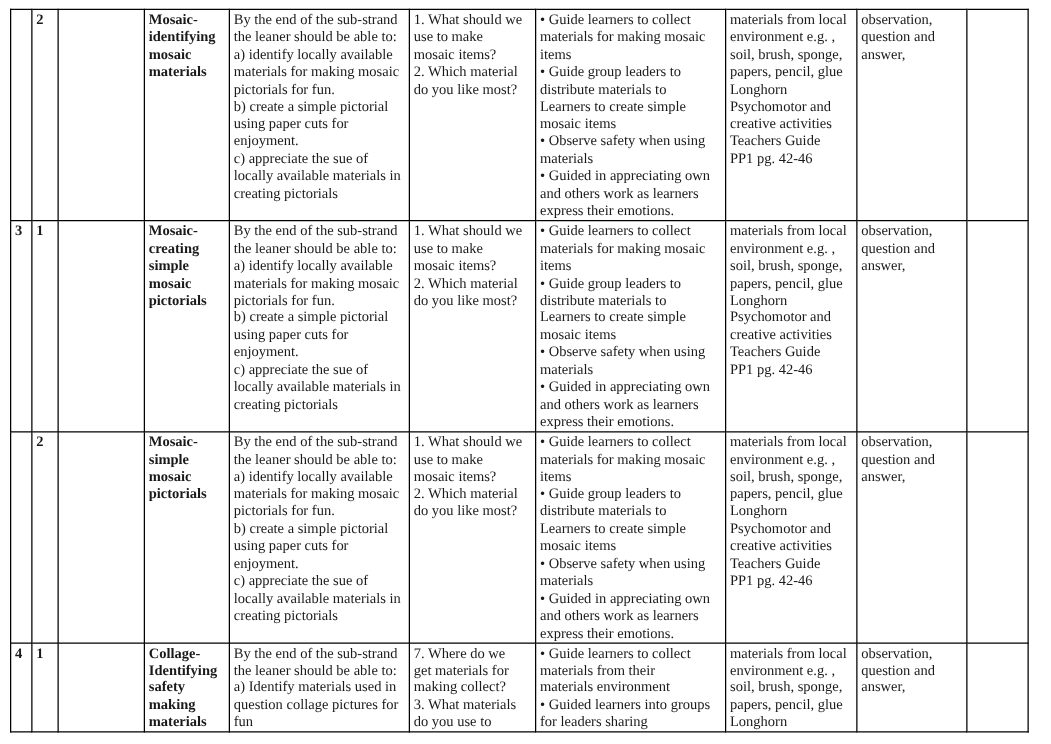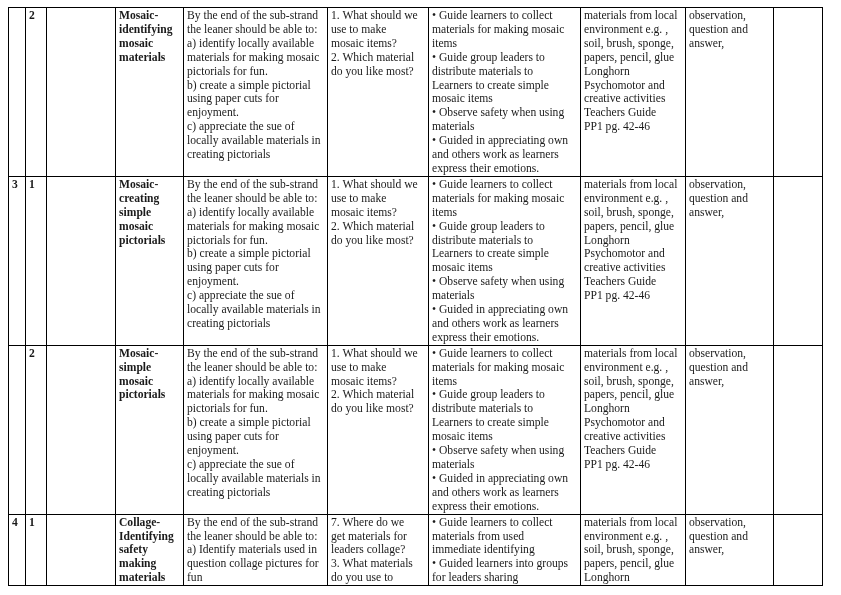--- a/index.html
+++ b/index.html
@@ -251,28 +251,28 @@
       <td>
           <span class="line">By the end of the sub-strand</span>
           <span class="line">the leaner should be able to:</span>
           <span class="line">a) Identify materials used in</span>
           <span class="line">question collage pictures for</span>
           <span class="line">fun</span>
         </td>
       <td>
           <span class="line">7. Where do we</span>
           <span class="line">get materials for</span>
-          <span class="line">leaders collage?</span>
+          <span class="line">making collect?</span>
           <span class="line">3. What materials</span>
           <span class="line">do you use to</span>
         </td>
       <td>
           <span class="line">• Guide learners to collect</span>
-          <span class="line">materials from used</span>
-          <span class="line">immediate identifying</span>
+          <span class="line">materials from their</span>
+          <span class="line">materials environment</span>
           <span class="line">• Guided learners into groups</span>
           <span class="line">for leaders sharing</span>
         </td>
       <td>
           <span class="line">materials from local</span>
           <span class="line">environment e.g. ,</span>
           <span class="line">soil, brush, sponge,</span>
           <span class="line">papers, pencil, glue</span>
           <span class="line">Longhorn</span>
         </td>

